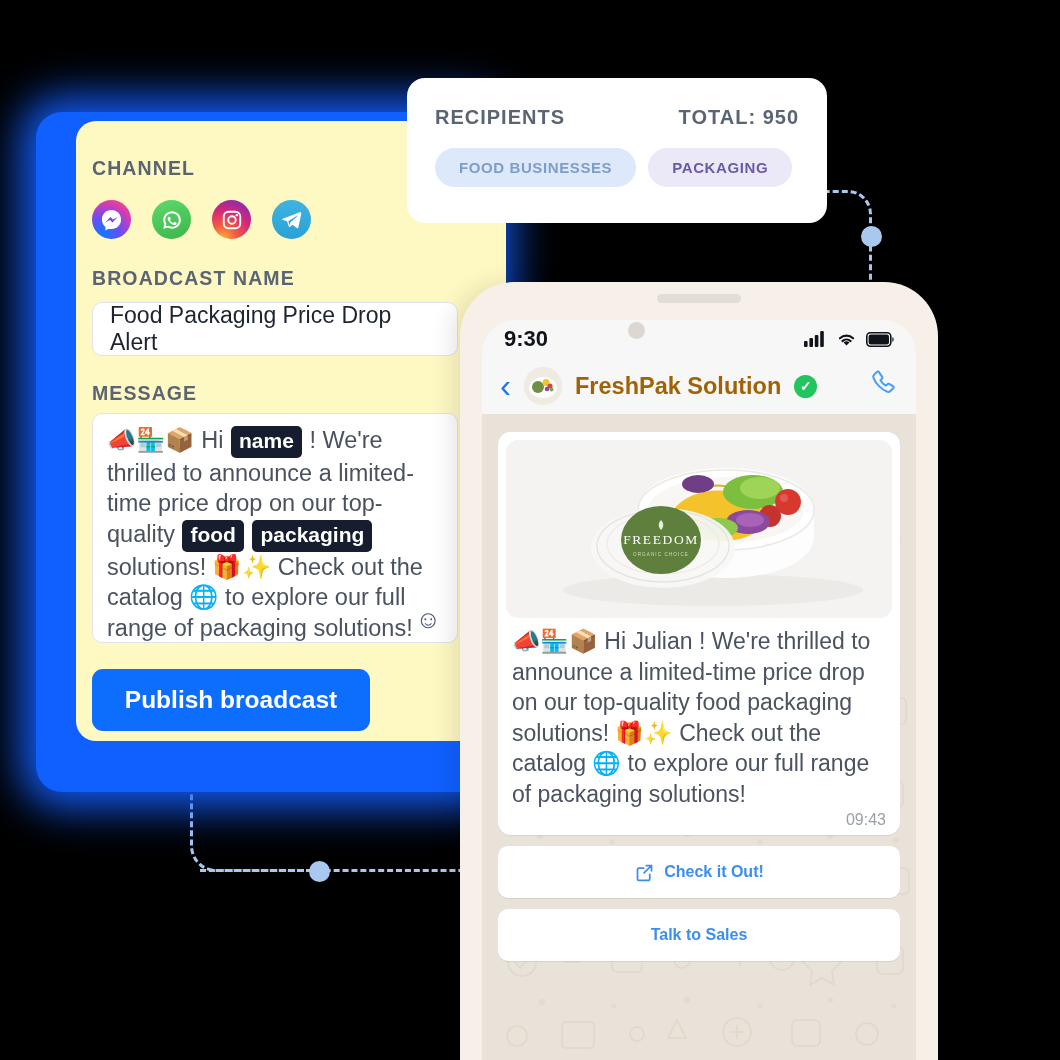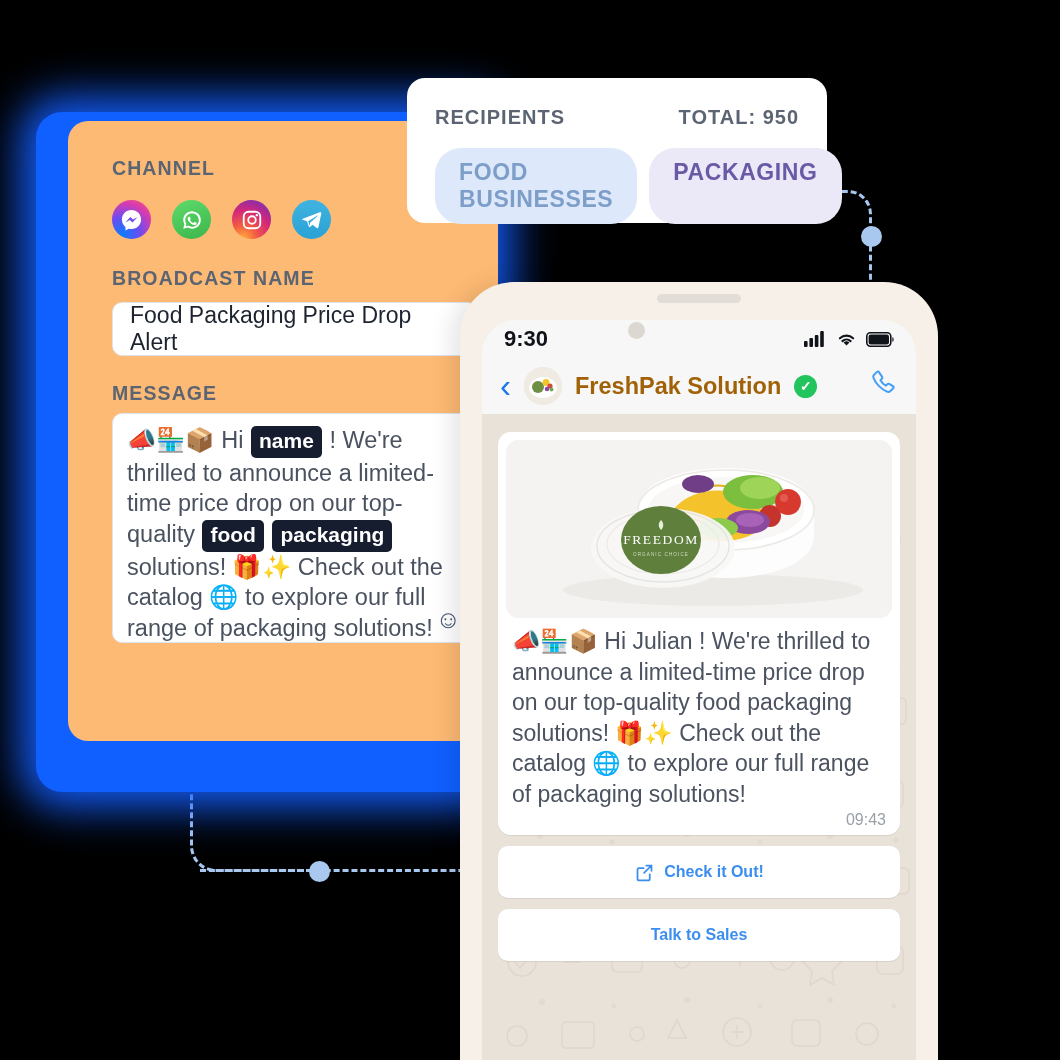--- a/index.html
+++ b/index.html
@@ -20,22 +20,22 @@
                    border-bottom-left-radius:26px; }
   #conn-bot-tail { left:200px; top:868.5px; width:300px; height:0;
                    border-top:3.5px dashed #a9c8f0; }
   #conn-dot-bot  { position:absolute; left:309px; top:861px; width:21px; height:21px;
                    border-radius:50%; background:#a9c8f0; }
 
   
   #glow { position:absolute; left:36px; top:112px; width:460px; height:680px;
           border-radius:26px; background:#1060ff;
           box-shadow:0 0 42px 16px rgba(20,95,255,.95); }
-  #composer { position:absolute; left:68px; top:121px; width:430px; height:620px;
-              background:#fdba74; border-radius:20px 0 0 20px; padding:36px 0 0 44px; }
+  #composer { position:absolute; left:76px; top:121px; width:430px; height:620px;
+              background:#fef9c3; border-radius:20px 0 0 20px; padding:36px 0 0 16px; }
   .section-label { font-size:19.5px; font-weight:700; letter-spacing:1.1px;
                    color:#5b6472; }
 
   #channel-icons { display:flex; gap:21px; margin:20px 0 28px; }
   .ch-icon { width:39px; height:39px; border-radius:50%; position:relative;
              display:flex; align-items:center; justify-content:center; }
   #ico-messenger { background:radial-gradient(circle at 28% 88%,#0a7cff 0%,#6a4df4 38%,#d63bb0 70%,#ff5c6c 100%); }
   #ico-whatsapp  { background:linear-gradient(160deg,#5ddb6b,#3cb54a); }
   #ico-instagram { background:radial-gradient(circle at 28% 100%,#ffb13d 0%,#f35d41 28%,#d62976 58%,#a02a9c 78%,#6a41c7 100%); }
   #ico-telegram  { background:linear-gradient(180deg,#40b3e0,#2aa2d6); }
@@ -57,21 +57,21 @@
   #publish-btn { margin-top:26px; width:278px; height:62px; background:#0d6efd;
                  border-radius:11px; color:#fff; font-size:24.5px; font-weight:700;
                  display:flex; align-items:center; justify-content:center; }
 
   
   #recipients-card { position:absolute; left:407px; top:78px; width:420px; height:145px;
                      background:#fff; border-radius:18px; padding:28px 28px 0; }
   #rec-head { display:flex; justify-content:space-between; align-items:center; }
   #rec-head span { font-size:20px; font-weight:700; letter-spacing:1px; color:#5b6472; }
   #rec-tags { display:flex; gap:12px; margin-top:19px; }
-  .tag { border-radius:26px; padding:11px 24px; font-size:23px; font-weight:700;
+  .tag { border-radius:26px; padding:11px 24px; font-size:15px; font-weight:700;
          letter-spacing:.6px; }
   #tag-food { background:#dde9fa; color:#7d9ec9; }
   #tag-pack { background:#ebe8f8; color:#6a5aa6; }
 
   
   #phone { position:absolute; left:460px; top:282px; width:478px; height:790px;
            background:#f6f0e8; border-radius:54px 54px 0 0;
            box-shadow:-9px 0 22px rgba(0,0,0,.10); overflow:hidden; }
   #speaker { position:absolute; left:50%; top:12px; transform:translateX(-50%);
              width:84px; height:9px; border-radius:5px; background:#e2ddd6; }
@@ -160,20 +160,23 @@
 
   <div class="section-label" id="message-label">MESSAGE</div>
 
   <div id="message-box">
     <div id="message-text">
       <span>📣🏪📦</span><span> Hi </span><span class="chip">name</span><span> ! We're thrilled to announce a limited-time price drop on our top-quality </span><span class="chip">food</span> <span class="chip">packaging</span><span> solutions! 🎁✨ Check out the catalog 🌐 to explore our full range of packaging solutions!</span>
     </div>
     <div id="emoji-smiley">☺</div>
   </div>
 
+  <div id="publish-btn">
+    <span>Publish broadcast</span>
+  </div>
 </div>
 
 <div id="recipients-card">
   <div id="rec-head">
     <span>RECIPIENTS</span>
     <span>TOTAL: 950</span>
   </div>
   <div id="rec-tags">
     <div class="tag" id="tag-food">
       <span>FOOD BUSINESSES</span>

